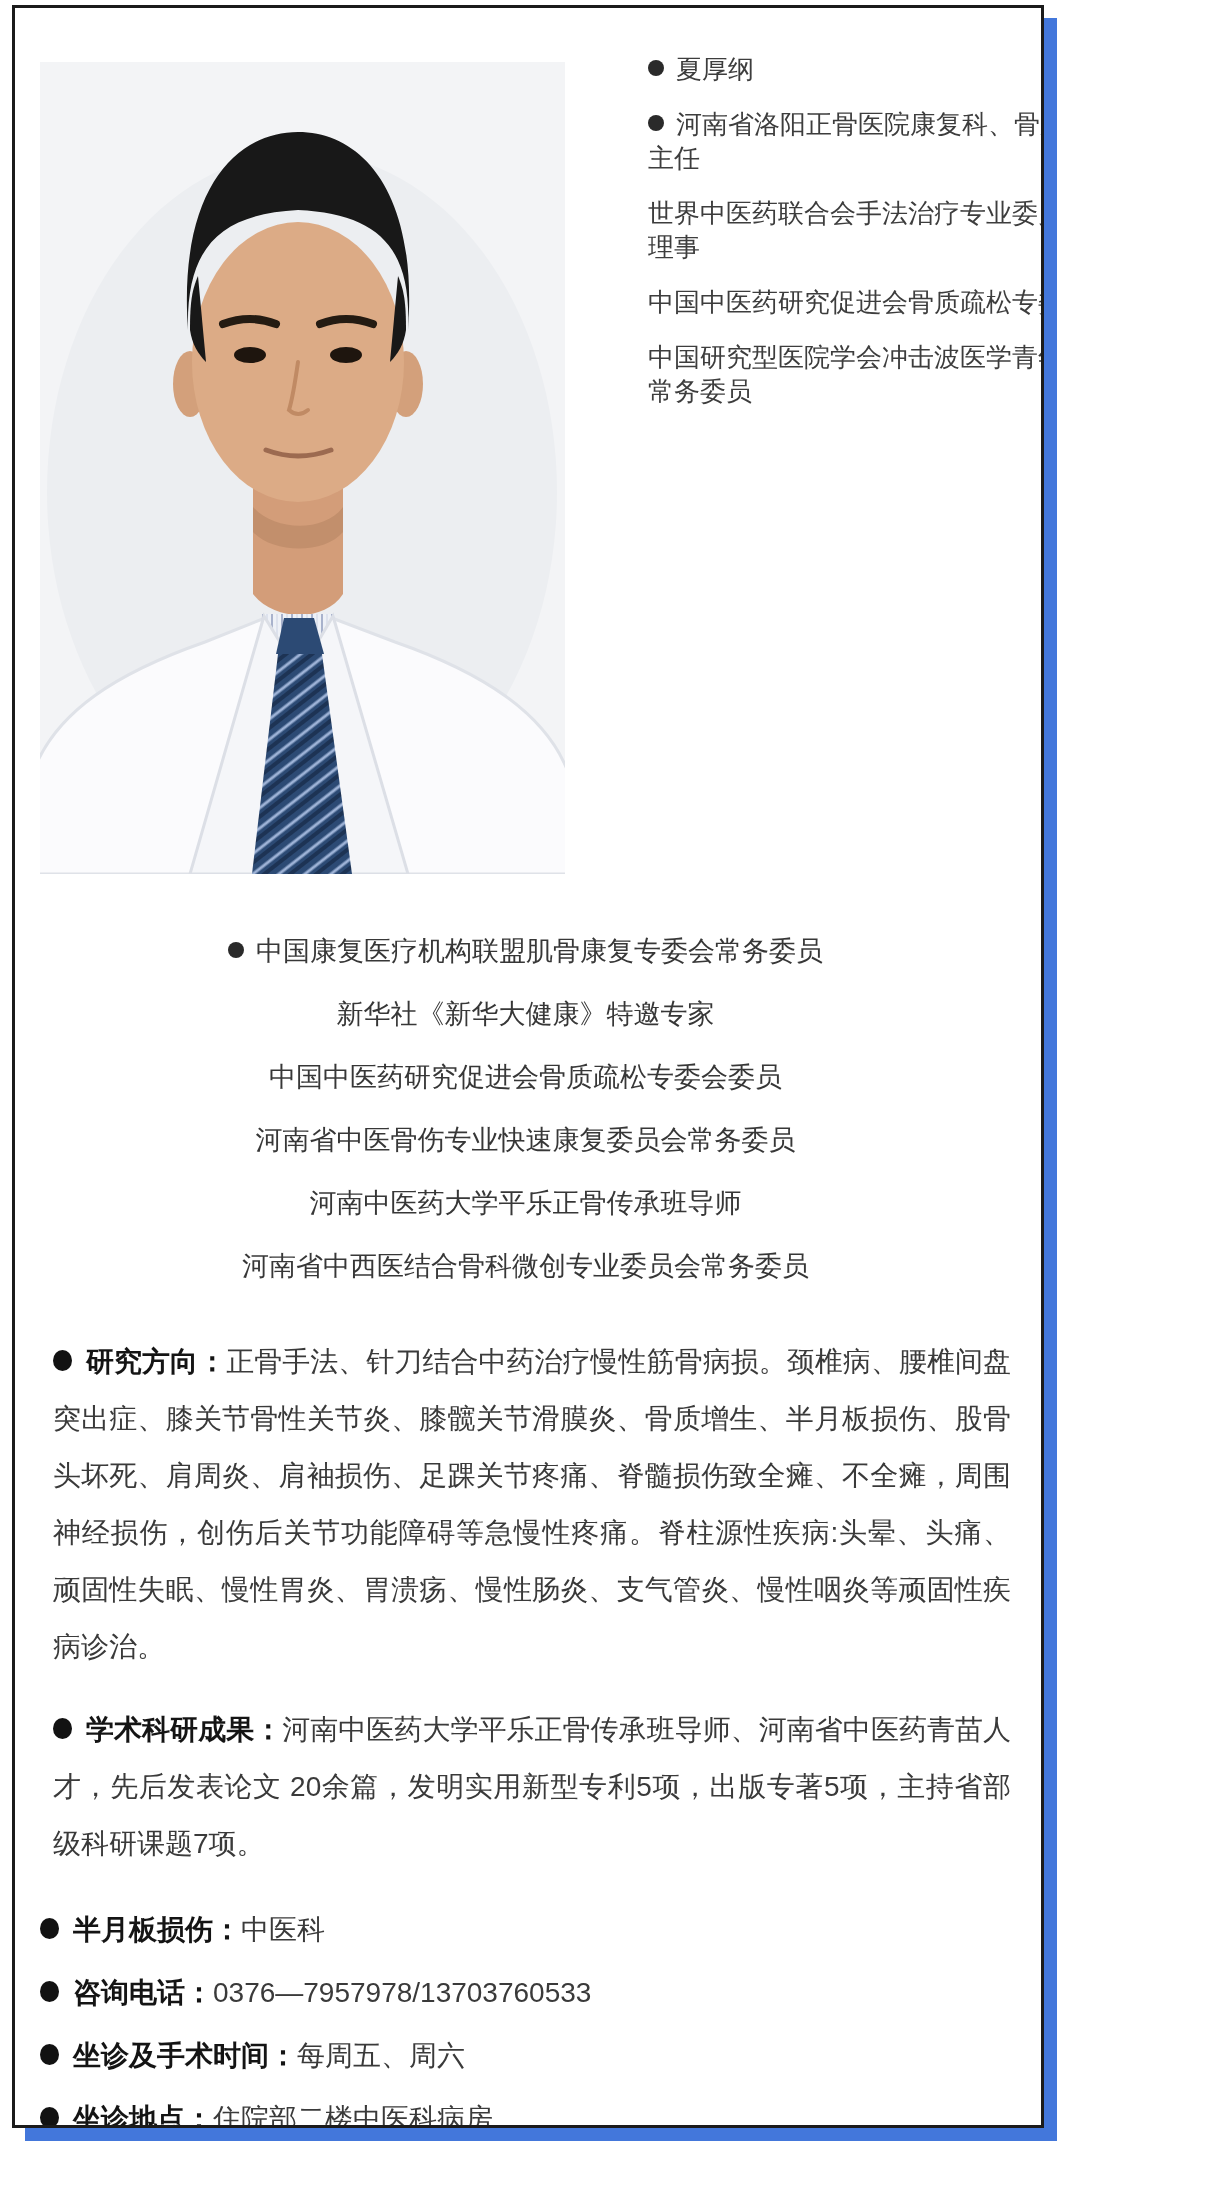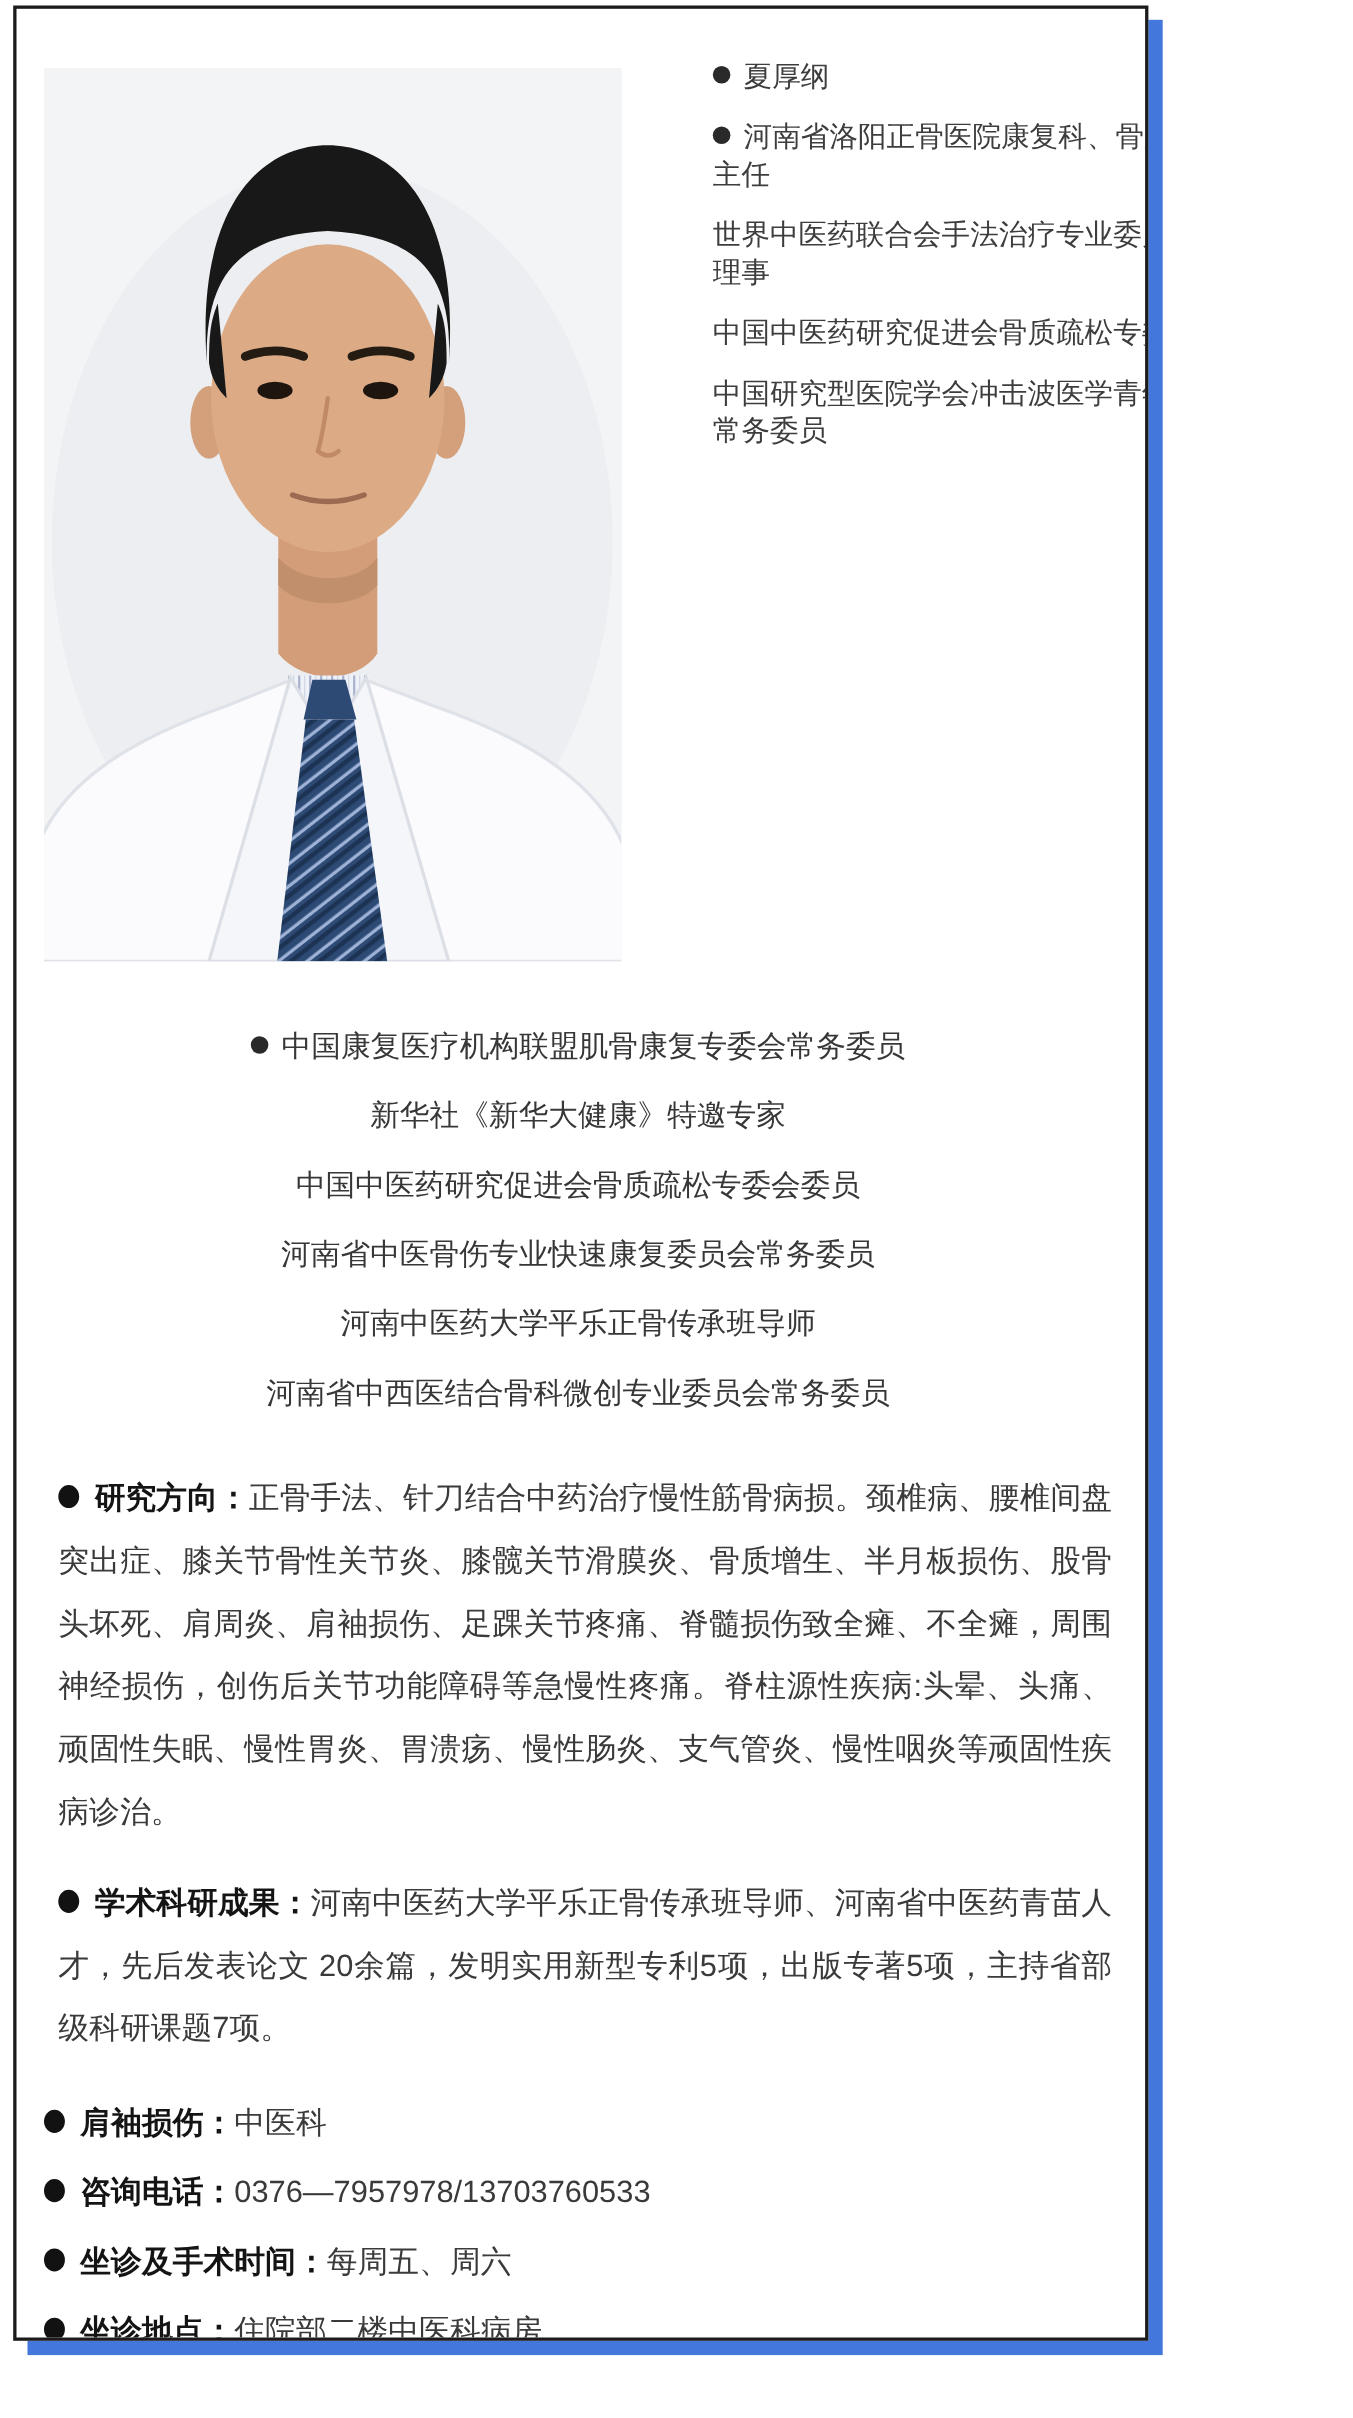--- a/index.html
+++ b/index.html
@@ -119,21 +119,21 @@
       <p class="m-item"><span>河南省中医骨伤专业快速康复委员会常务委员</span></p>
       <p class="m-item"><span>河南中医药大学平乐正骨传承班导师</span></p>
       <p class="m-item"><span>河南省中西医结合骨科微创专业委员会常务委员</span></p>
     </div>
 
     <p class="para"><span class="bullet lg"></span><strong>研究方向：</strong><span>正骨手法、针刀结合中药治疗慢性筋骨病损。颈椎病、腰椎间盘突出症、膝关节骨性关节炎、膝髋关节滑膜炎、骨质增生、半月板损伤、股骨头坏死、肩周炎、肩袖损伤、足踝关节疼痛、脊髓损伤致全瘫、不全瘫，周围神经损伤，创伤后关节功能障碍等急慢性疼痛。脊柱源性疾病:头晕、头痛、顽固性失眠、慢性胃炎、胃溃疡、慢性肠炎、支气管炎、慢性咽炎等顽固性疾病诊治。</span></p>
 
     <p class="para"><span class="bullet lg"></span><strong>学术科研成果：</strong><span>河南中医药大学平乐正骨传承班导师、河南省中医药青苗人才，先后发表论文 20余篇，发明实用新型专利5项，出版专著5项，主持省部级科研课题7项。</span></p>
 
     <div class="info-list">
-      <p class="i-item"><span class="bullet lg"></span><strong>肩袖损伤：</strong><span>中医科</span></p>
+      <p class="i-item"><span class="bullet lg"></span><strong>半月板损伤：</strong><span>中医科</span></p>
       <p class="i-item"><span class="bullet lg"></span><strong>咨询电话：</strong><span>0376—7957978/13703760533</span></p>
       <p class="i-item"><span class="bullet lg"></span><strong>坐诊及手术时间：</strong><span>每周五、周六</span></p>
       <p class="i-item"><span class="bullet lg"></span><strong>坐诊地点：</strong><span>住院部二楼中医科病房</span></p>
     </div>
 
   </div>
 
 </div>
 
 </body></html>

